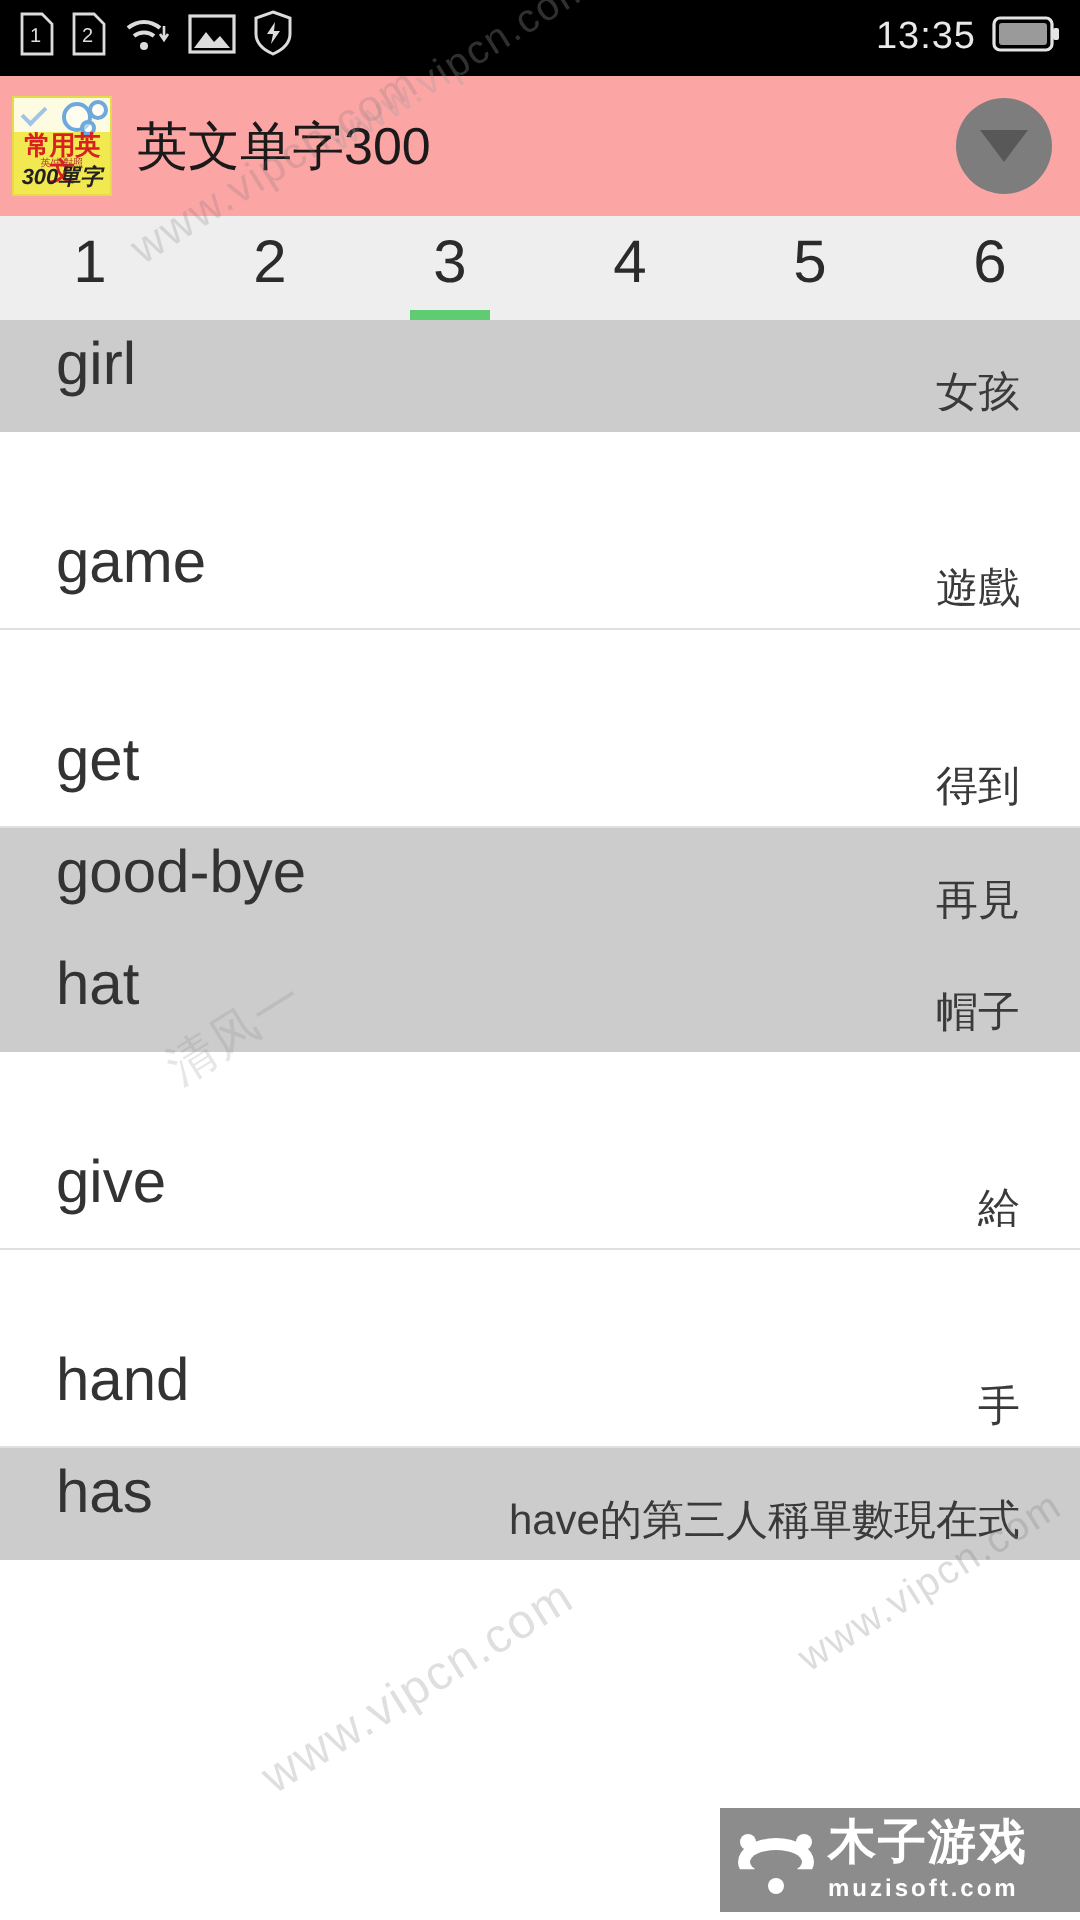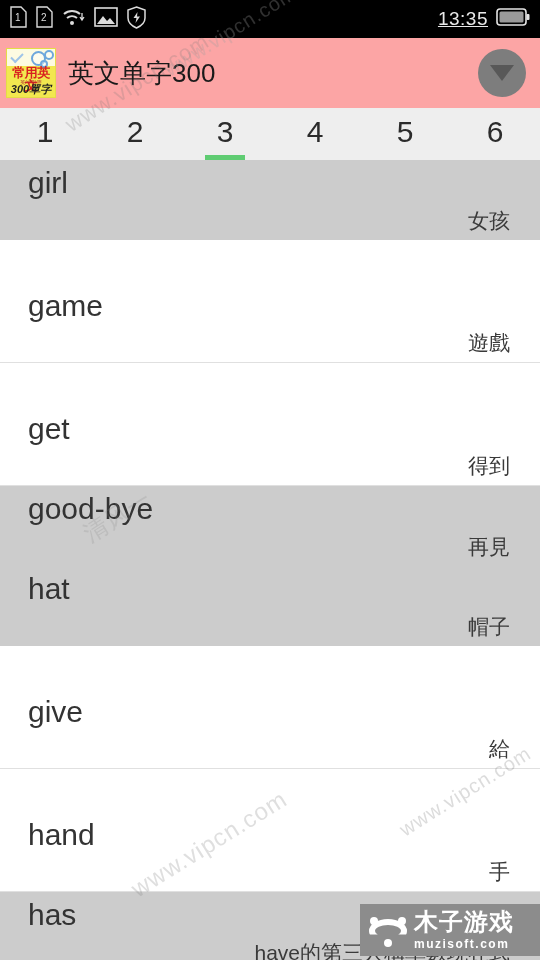--- a/index.html
+++ b/index.html
@@ -27,21 +27,20 @@
     align-items:center;
     padding:0 10px;
     z-index:6;
   }
   .status-left { display:flex; align-items:center; gap:9px; }
   .status-right { margin-left:auto; display:flex; align-items:center; gap:8px; }
   .status-time {
     color:#e9e9e9;
     font-size:19px;
     letter-spacing:0.5px;
-    text-decoration:underline;
   }
   .sicon { display:block; }
 
   
   #header {
     position:relative;
     height:70px;
     background:#fca5a5;
     display:flex;
     align-items:center;
@@ -150,21 +149,21 @@
   }
 
   
   #word-list {
     position:relative;
     background:#ffffff;
     z-index:4;
   }
   .word-row {
     position:relative;
-    height:80px;
+    height:56px;
     padding:0 30px 0 28px;
   }
   .word-row.alt { background:#cccccc; }
   .word-row.plain { background:#ffffff; border-bottom:1px solid #e0e0e0;margin-top:43px; }
   .word-en {
     position:absolute;
     left:28px;
     top:2px;
     font-size:30px;
     color:#333333;

